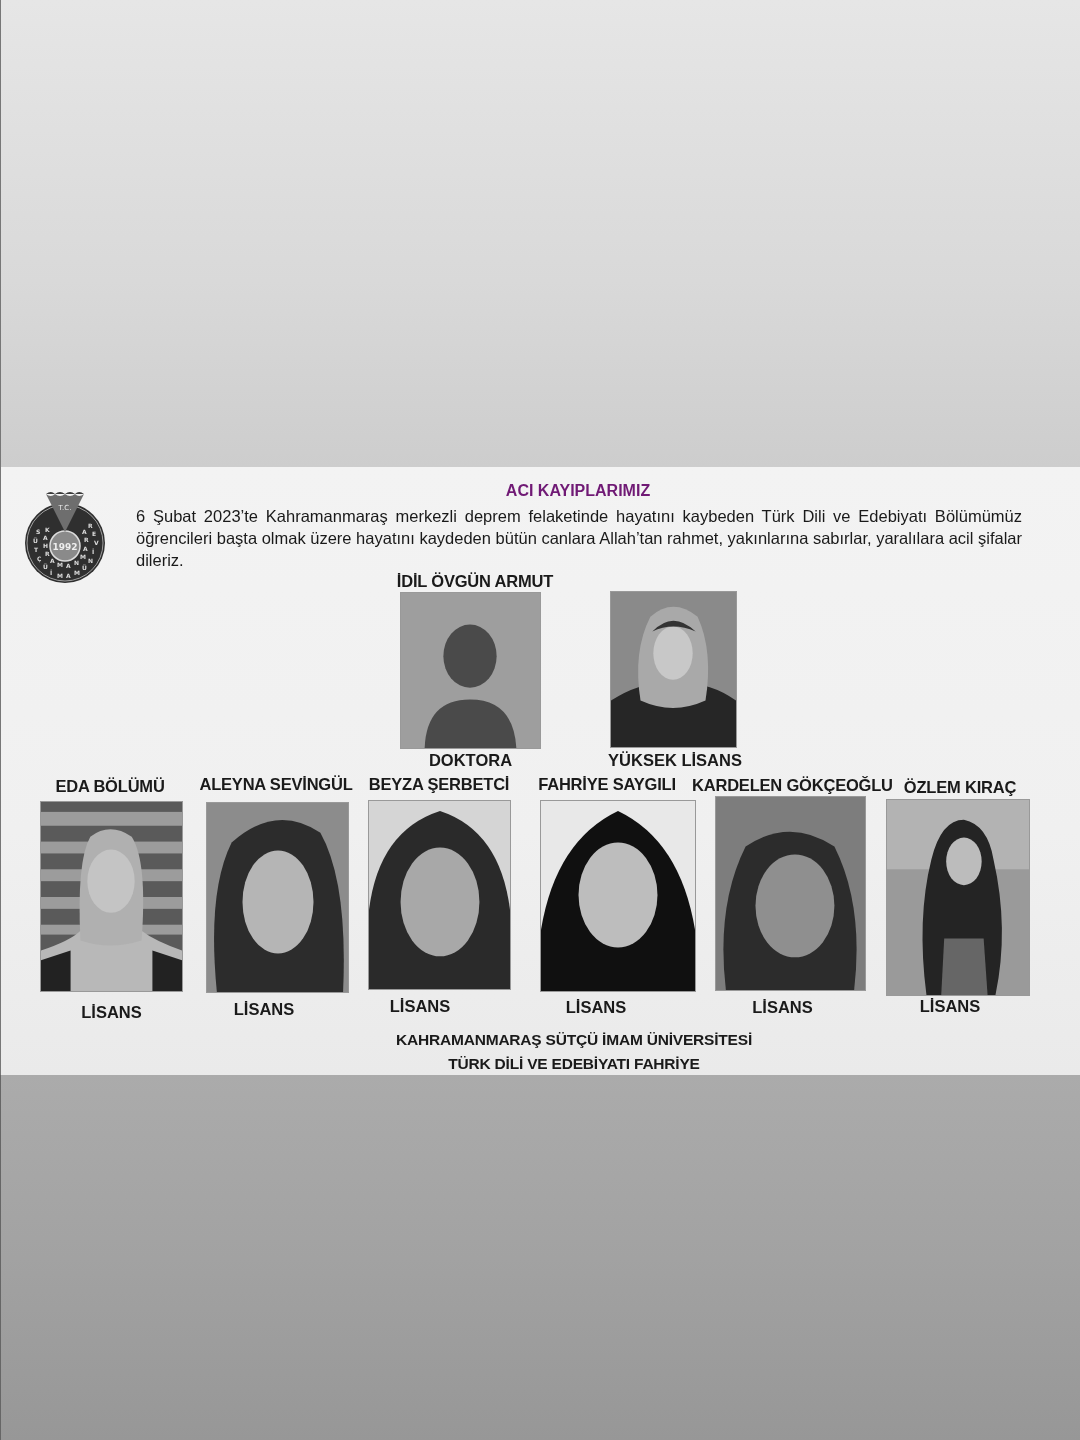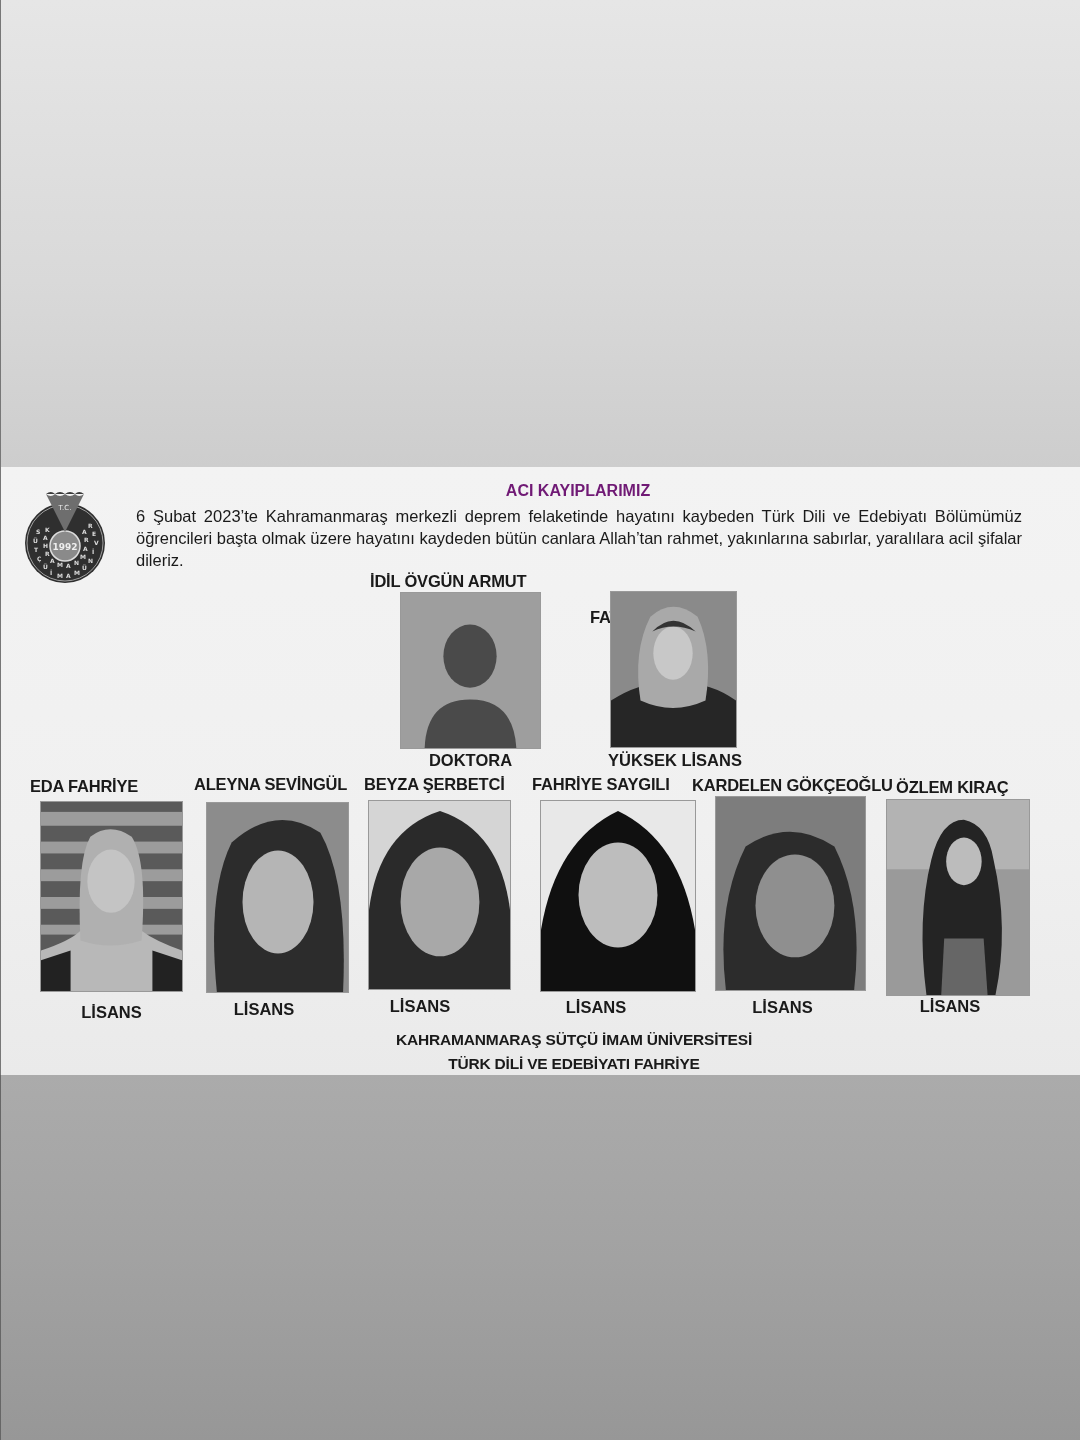--- a/index.html
+++ b/index.html
@@ -34,21 +34,21 @@
       text-align: center; font-weight: bold; font-size: 16px; color: #701a75;
       padding-left: 76px; box-sizing: border-box;
     }
     .message {
       position: absolute; left: 136px; top: 505px; width: 886px;
       font-size: 16.5px; line-height: 22px; color: #1a1a1a; text-align: justify;
       text-align-last: left;
     }
     .name {
       position: absolute; font-weight: bold; font-size: 16.5px; color: #1a1a1a;
-      white-space: nowrap; letter-spacing: -0.2px;
+      white-space: nowrap; text-align: center; letter-spacing: -0.2px;
     }
     .degree {
       position: absolute; font-weight: bold; font-size: 16.5px; color: #1a1a1a;
       white-space: nowrap; text-align: center;
     }
     .photo {
       position: absolute; overflow: hidden; box-sizing: border-box;
       border: 1px solid #999;
     }
     .photo svg { width: 100%; height: 100%; display: block; }
@@ -125,21 +125,21 @@
   <svg viewBox="0 0 127 157" preserveAspectRatio="none">
     <rect width="127" height="157" fill="#8a8a8a"></rect>
     <path d="M0 157 L0 110 Q30 90 63 92 Q100 90 127 110 L127 157 Z" fill="#262626"></path>
     <path d="M30 110 Q22 60 40 25 Q63 5 88 25 Q104 60 96 110 Q63 125 30 110 Z" fill="#a9a9a9"></path>
     <ellipse cx="63" cy="62" rx="20" ry="27" fill="#c8c8c8"></ellipse>
     <path d="M42 40 Q63 18 86 40 Q63 30 42 40 Z" fill="#333"></path>
   </svg>
 </div>
 <div class="degree" style="left:590px; top:751px; width:170px;text-align:center;">YÜKSEK LİSANS</div>
 
-<div class="name" style="left:30px; top:777px; width:160px;">EDA FAHRİYE</div>
+<div class="name" style="left:30px; top:777px; width:160px;">EDA BÖLÜMÜ</div>
 <div class="name" style="left:194px; top:775px; width:164px;">ALEYNA SEVİNGÜL</div>
 <div class="name" style="left:364px; top:775px; width:150px;">BEYZA ŞERBETCİ</div>
 <div class="name" style="left:532px; top:775px; width:150px;">FAHRİYE SAYGILI</div>
 <div class="name" style="left:692px; top:776px; width:200px;">KARDELEN GÖKÇEOĞLU</div>
 <div class="name" style="left:896px; top:778px; width:128px;">ÖZLEM KIRAÇ</div>
 
 <div class="photo" style="left:40px; top:801px; width:143px; height:191px;">
   <svg viewBox="0 0 143 191" preserveAspectRatio="none">
     <rect width="143" height="191" fill="#5a5a5a"></rect>
     <g fill="#9c9c9c">

